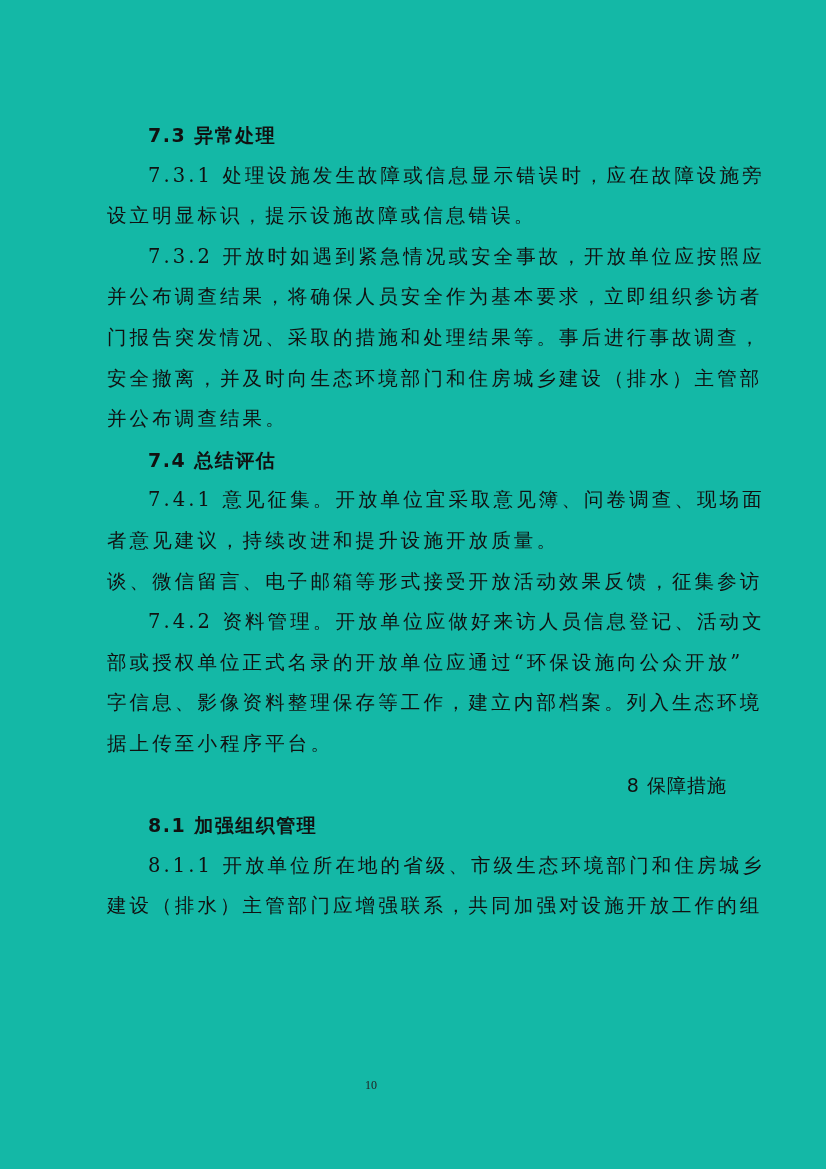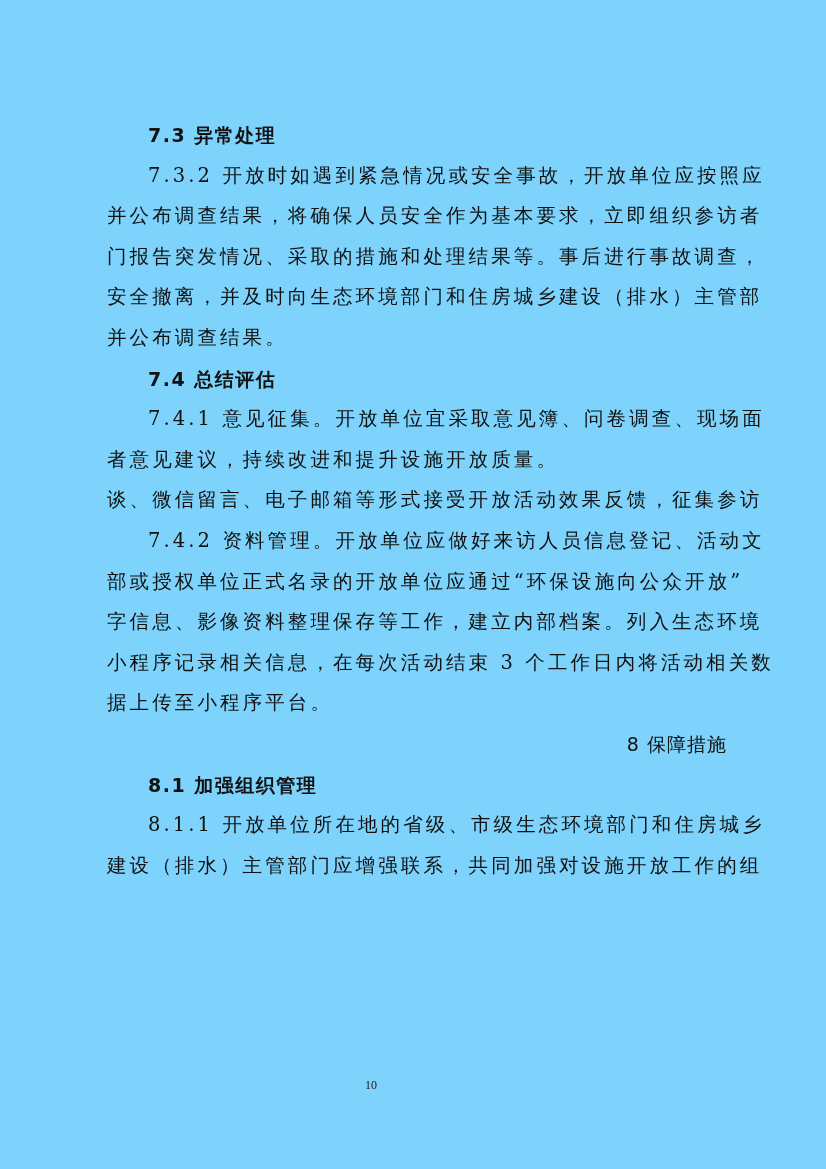--- a/index.html
+++ b/index.html
@@ -1,19 +1,19 @@
 <!DOCTYPE html>
 <html><head>
 <meta charset="utf-8">
 <style>
   html, body { margin: 0; padding: 0; background: #ffffff; }
   body { width: 826px; height: 1169px; position: relative; overflow: hidden; }
   .page {
     position: absolute; left: 0; top: 0; width: 826px; height: 1169px;
-    background: #7dd3fc; color: #111;
+    background: #14b8a6; color: #111;
   }
   .content {
     position: absolute; left: 107px; top: 115px; width: 620px;
   }
   .line {
     height: 40.6px; line-height: 40.6px; font-size: 19.5px;
     font-family: "DejaVu Serif", "Liberation Serif", serif;
     white-space: nowrap; letter-spacing: 3.1px;
   }
   .indent { padding-left: 41px; }
@@ -30,20 +30,24 @@
     font-family: "Liberation Serif", "DejaVu Serif", serif; font-size: 12px; color: #222;
   }
 </style>
 </head>
 <body>
 
 <div class="page">
   <div class="content">
     <div class="line heading indent">7.3 异常处理</div>
 
+    <div>
+      <div class="line indent">7.3.1 处理设施发生故障或信息显示错误时，应在故障设施旁</div>
+      <div class="line">设立明显标识，提示设施故障或信息错误。</div>
+    </div>
 
     <div>
       <div class="line indent">7.3.2 开放时如遇到紧急情况或安全事故，开放单位应按照应</div>
       <div class="line">并公布调查结果，将确保人员安全作为基本要求，立即组织参访者</div>
       <div class="line">门报告突发情况、采取的措施和处理结果等。事后进行事故调查，</div>
       <div class="line">安全撤离，并及时向生态环境部门和住房城乡建设（排水）主管部</div>
       <div class="line">并公布调查结果。</div>
     </div>
 
 
@@ -52,21 +56,20 @@
     <div>
       <div class="line indent">7.4.1 意见征集。开放单位宜采取意见簿、问卷调查、现场面</div>
       <div class="line">者意见建议，持续改进和提升设施开放质量。</div>
       <div class="line">谈、微信留言、电子邮箱等形式接受开放活动效果反馈，征集参访</div>
     </div>
 
     <div>
       <div class="line indent">7.4.2 资料管理。开放单位应做好来访人员信息登记、活动文</div>
       <div class="line">部或授权单位正式名录的开放单位应通过“环保设施向公众开放”</div>
       <div class="line">字信息、影像资料整理保存等工作，建立内部档案。列入生态环境</div>
-      <div class="line">小程序记录相关信息，在每次活动结束 3 个工作日内将活动相关数</div>
       <div class="line">据上传至小程序平台。</div>
     </div>
 
     <div class="line heading-plain indent">8 保障措施</div>
 
     <div class="line heading indent">8.1 加强组织管理</div>
 
     <div>
       <div class="line indent">8.1.1 开放单位所在地的省级、市级生态环境部门和住房城乡</div>
       <div class="line">建设（排水）主管部门应增强联系，共同加强对设施开放工作的组</div>

